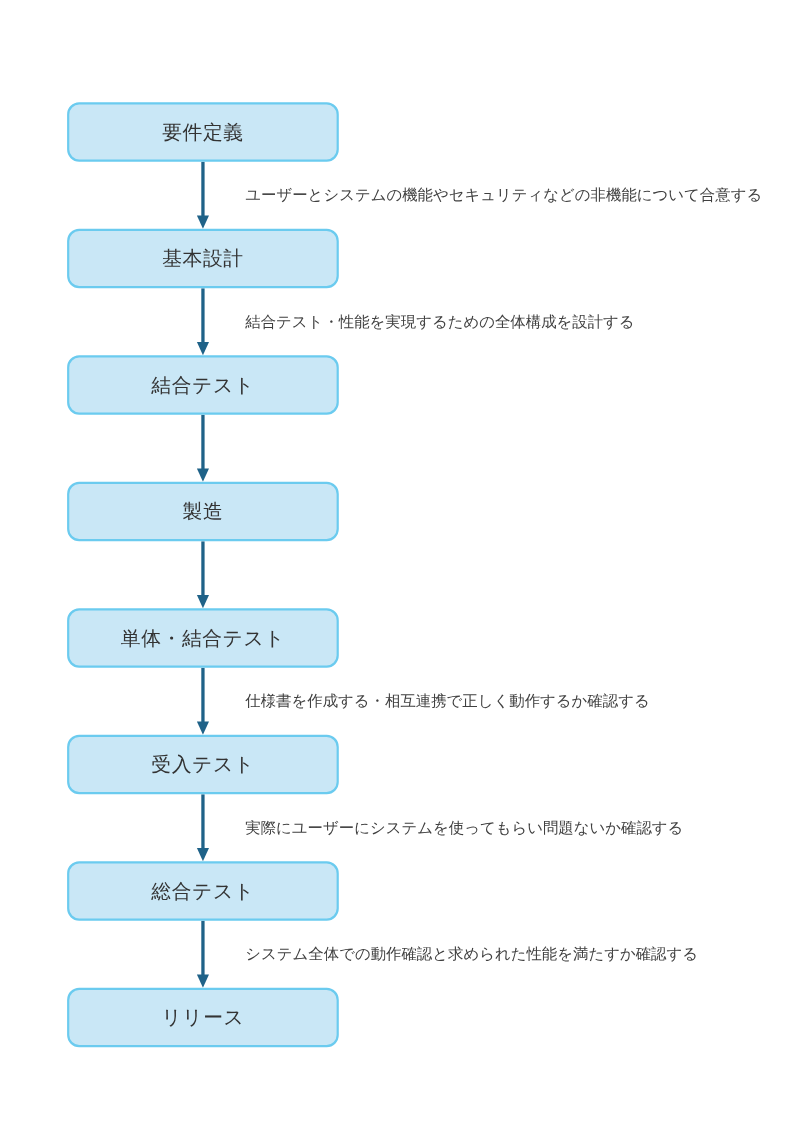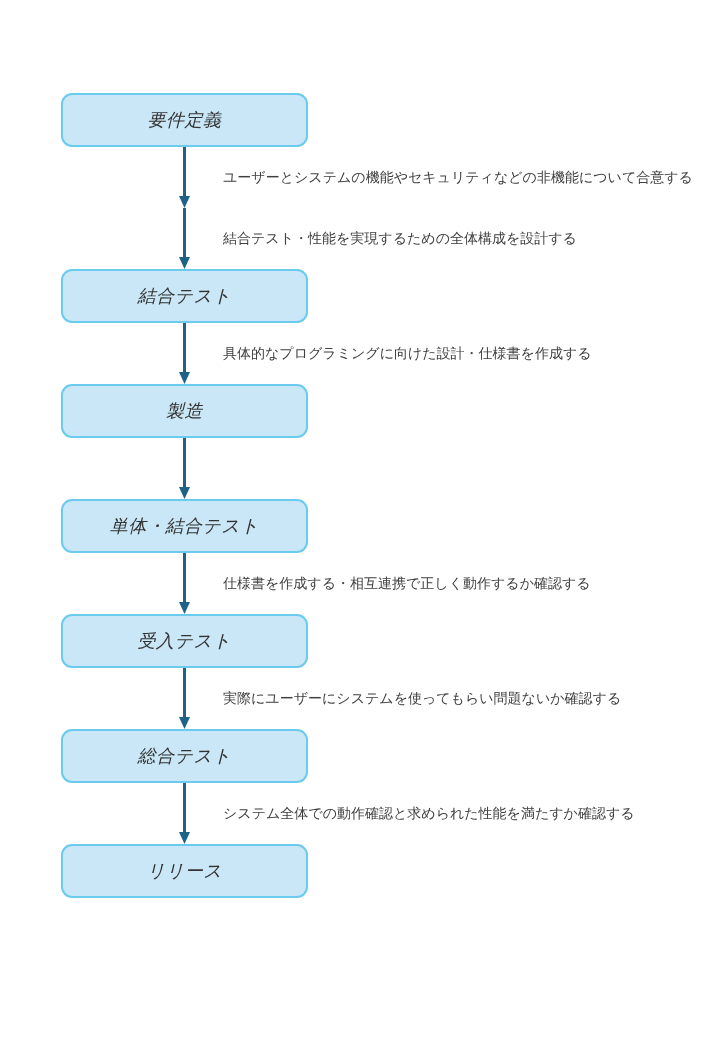--- a/index.html
+++ b/index.html
@@ -31,21 +31,20 @@
     box-sizing:border-box;
     margin-left:61px;
     width:247px;
     height:54px;
     background:var(--box-fill);
     border:2.5px solid var(--box-border);
     border-radius:11px;
     display:flex;
     align-items:center;
     justify-content:center;
-    font-style:italic;
   }
   .stage-label{
     font-size:18px;
     color:var(--label-text);
     letter-spacing:0.5px;
     white-space:nowrap;
   }
   .arrow-wrap{
     position:relative;
     height:61px;
@@ -86,39 +85,41 @@
     <div class="arrow-wrap">
       <svg class="arrow-svg" width="13" height="61" viewBox="0 0 13 61">
         <line class="arrow-line" x1="6.5" y1="0" x2="6.5" y2="51"></line>
         <polygon class="arrow-head" points="1,49 12,49 6.5,61"></polygon>
       </svg>
       <span class="arrow-desc">ユーザーとシステムの機能やセキュリティなどの非機能について合意する</span>
     </div>
   </div>
 
   <div class="stage">
+    <div class="stage-box">
+      <span class="stage-label">基本設計</span>
+    </div>
     <div class="arrow-wrap">
       <svg class="arrow-svg" width="13" height="61" viewBox="0 0 13 61">
         <line class="arrow-line" x1="6.5" y1="0" x2="6.5" y2="51"></line>
         <polygon class="arrow-head" points="1,49 12,49 6.5,61"></polygon>
       </svg>
       <span class="arrow-desc">結合テスト・性能を実現するための全体構成を設計する</span>
     </div>
   </div>
 
   <div class="stage">
     <div class="stage-box">
       <span class="stage-label">結合テスト</span>
     </div>
     <div class="arrow-wrap">
       <svg class="arrow-svg" width="13" height="61" viewBox="0 0 13 61">
         <line class="arrow-line" x1="6.5" y1="0" x2="6.5" y2="51"></line>
         <polygon class="arrow-head" points="1,49 12,49 6.5,61"></polygon>
       </svg>
-      <span class="arrow-desc">具体的なプログラミングに向けた設計・仕様書を作成する</span>
     </div>
   </div>
 
   <div class="stage">
     <div class="stage-box">
       <span class="stage-label">製造</span>
     </div>
     <div class="arrow-wrap">
       <svg class="arrow-svg" width="13" height="61" viewBox="0 0 13 61">
         <line class="arrow-line" x1="6.5" y1="0" x2="6.5" y2="51"></line>

